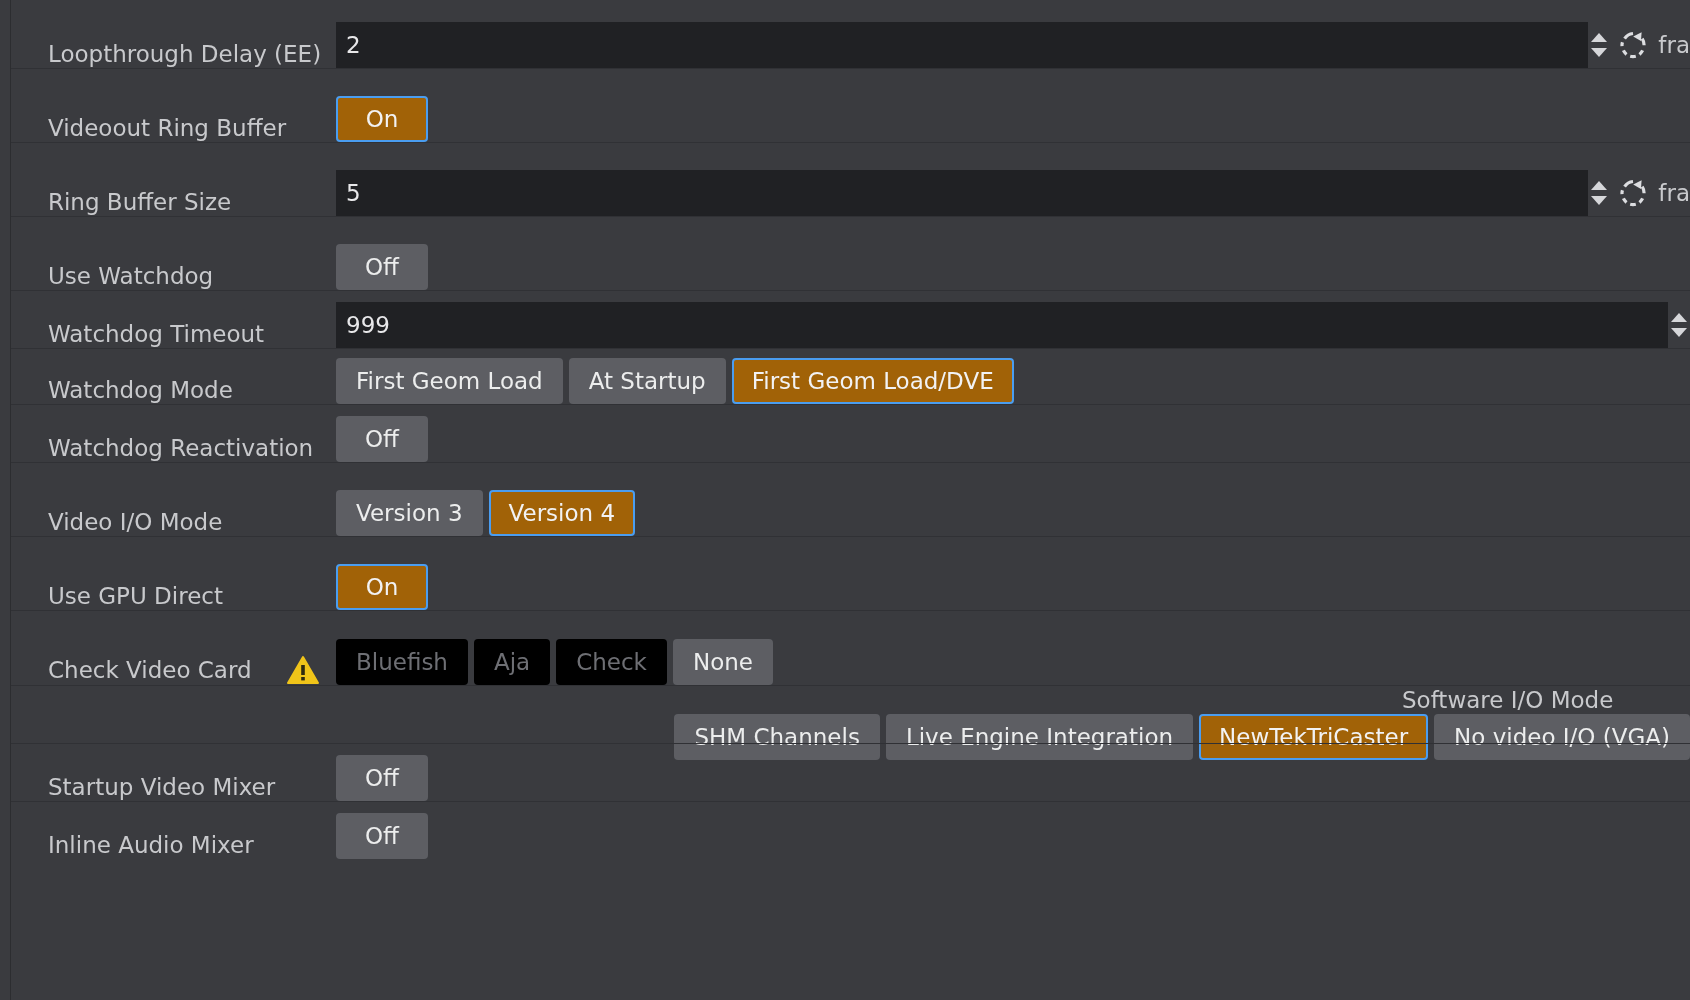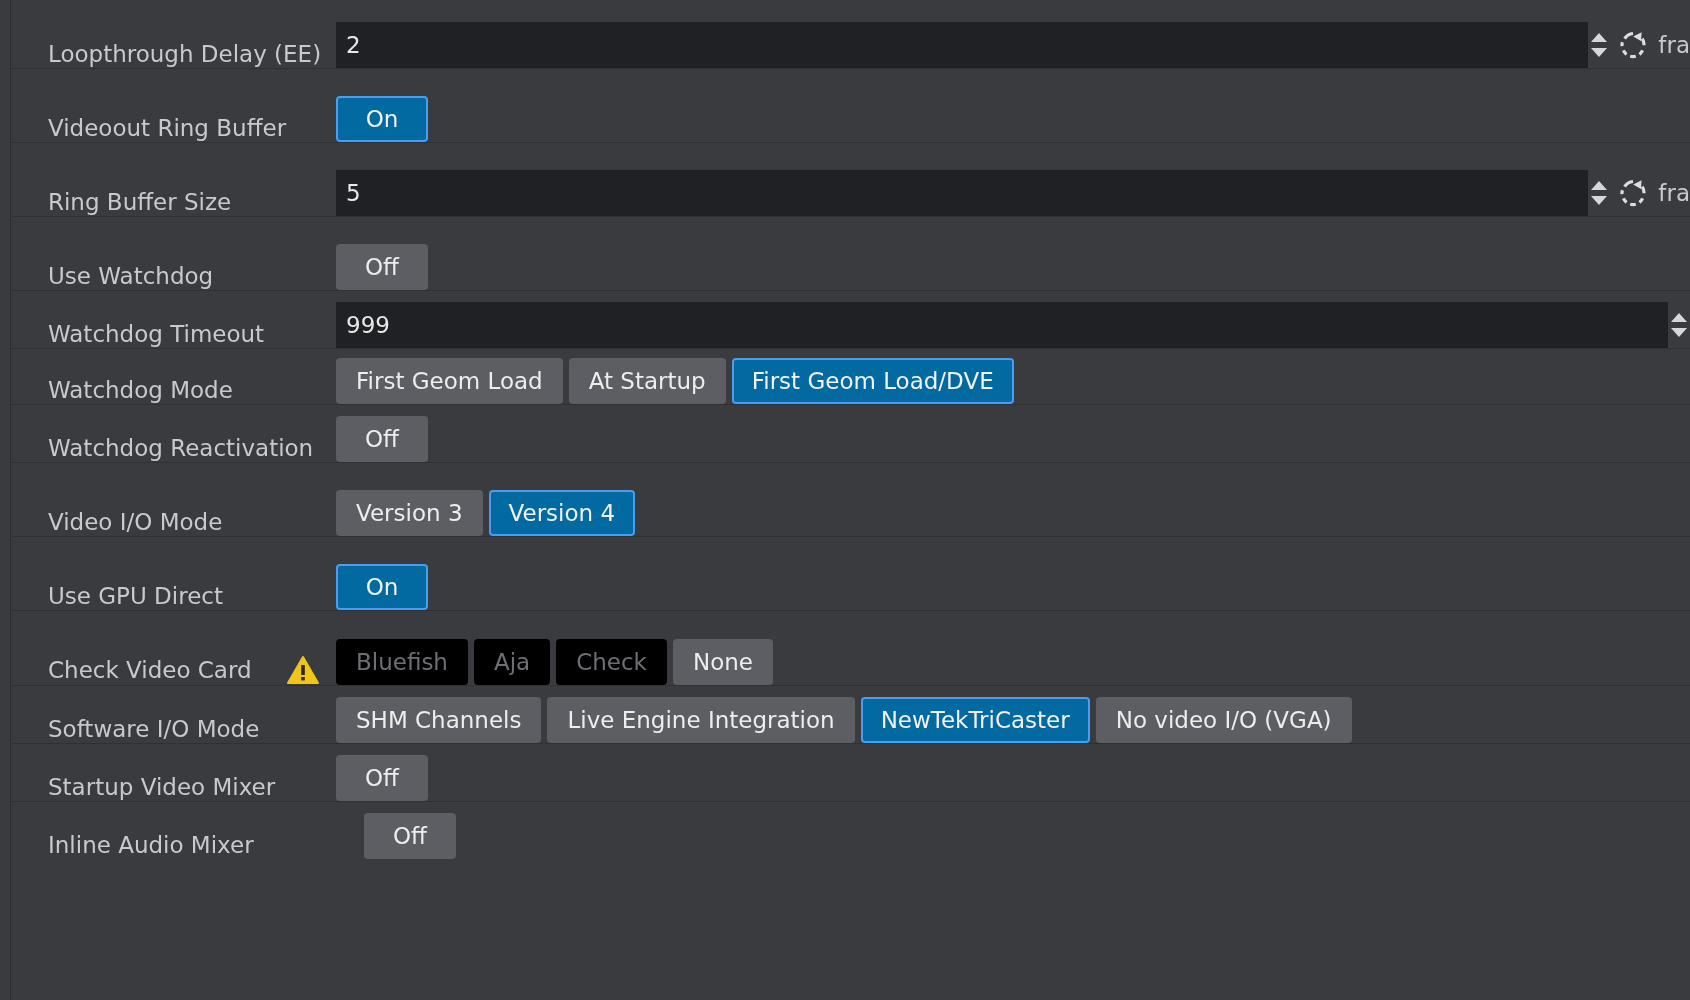--- a/index.html
+++ b/index.html
@@ -166,21 +166,21 @@
     padding: 0 18px;
     display: inline-flex;
     align-items: center;
     justify-content: center;
     white-space: nowrap;
     font-family: "DejaVu Sans", "Liberation Sans", sans-serif;
     cursor: default;
   }
 
   .btn.selected {
-    background: #0369a1;
+    background: #a16207;
     border: 2px solid #4a9df0;
     color: #f2f2f3;
   }
 
   .btn.disabled {
     background: #000000;
     color: #6e6f74;
     border: 2px solid transparent;
   }
 
@@ -339,21 +339,21 @@
         </div>
         <div class="row-control">
           <div class="btn-group">
             <div class="btn disabled wide">Bluefish</div>
             <div class="btn disabled">Aja</div>
             <div class="btn disabled">Check</div>
             <div class="btn wide">None</div>
           </div>
         </div>
       </div>
-      <div class="row sep" style="height: 58px;">
+      <div class="row sep" style="height: 58px; flex-direction: column;">
         <div class="row-label">
           <span class="label-text">Software I/O Mode</span>
         </div>
         <div class="row-control">
           <div class="btn-group">
             <div class="btn">SHM Channels</div>
             <div class="btn">Live Engine Integration</div>
             <div class="btn selected">NewTekTriCaster</div>
             <div class="btn">No video I/O (VGA)</div>
           </div>
@@ -362,21 +362,21 @@
       <div class="row sep" style="height: 58px;">
         <div class="row-label">
           <span class="label-text">Startup Video Mixer</span>
         </div>
         <div class="row-control">
           <div class="btn-group">
             <div class="btn toggle">Off</div>
           </div>
         </div>
       </div>
-      <div class="row sep" style="height: 58px; gap: 28px;">
+      <div class="row sep" style="height: 58px;">
         <div class="row-label">
           <span class="label-text">Inline Audio Mixer</span>
         </div>
         <div class="row-control">
           <div class="btn-group">
             <div class="btn toggle">Off</div>
           </div>
         </div>
       </div>
     </div>

